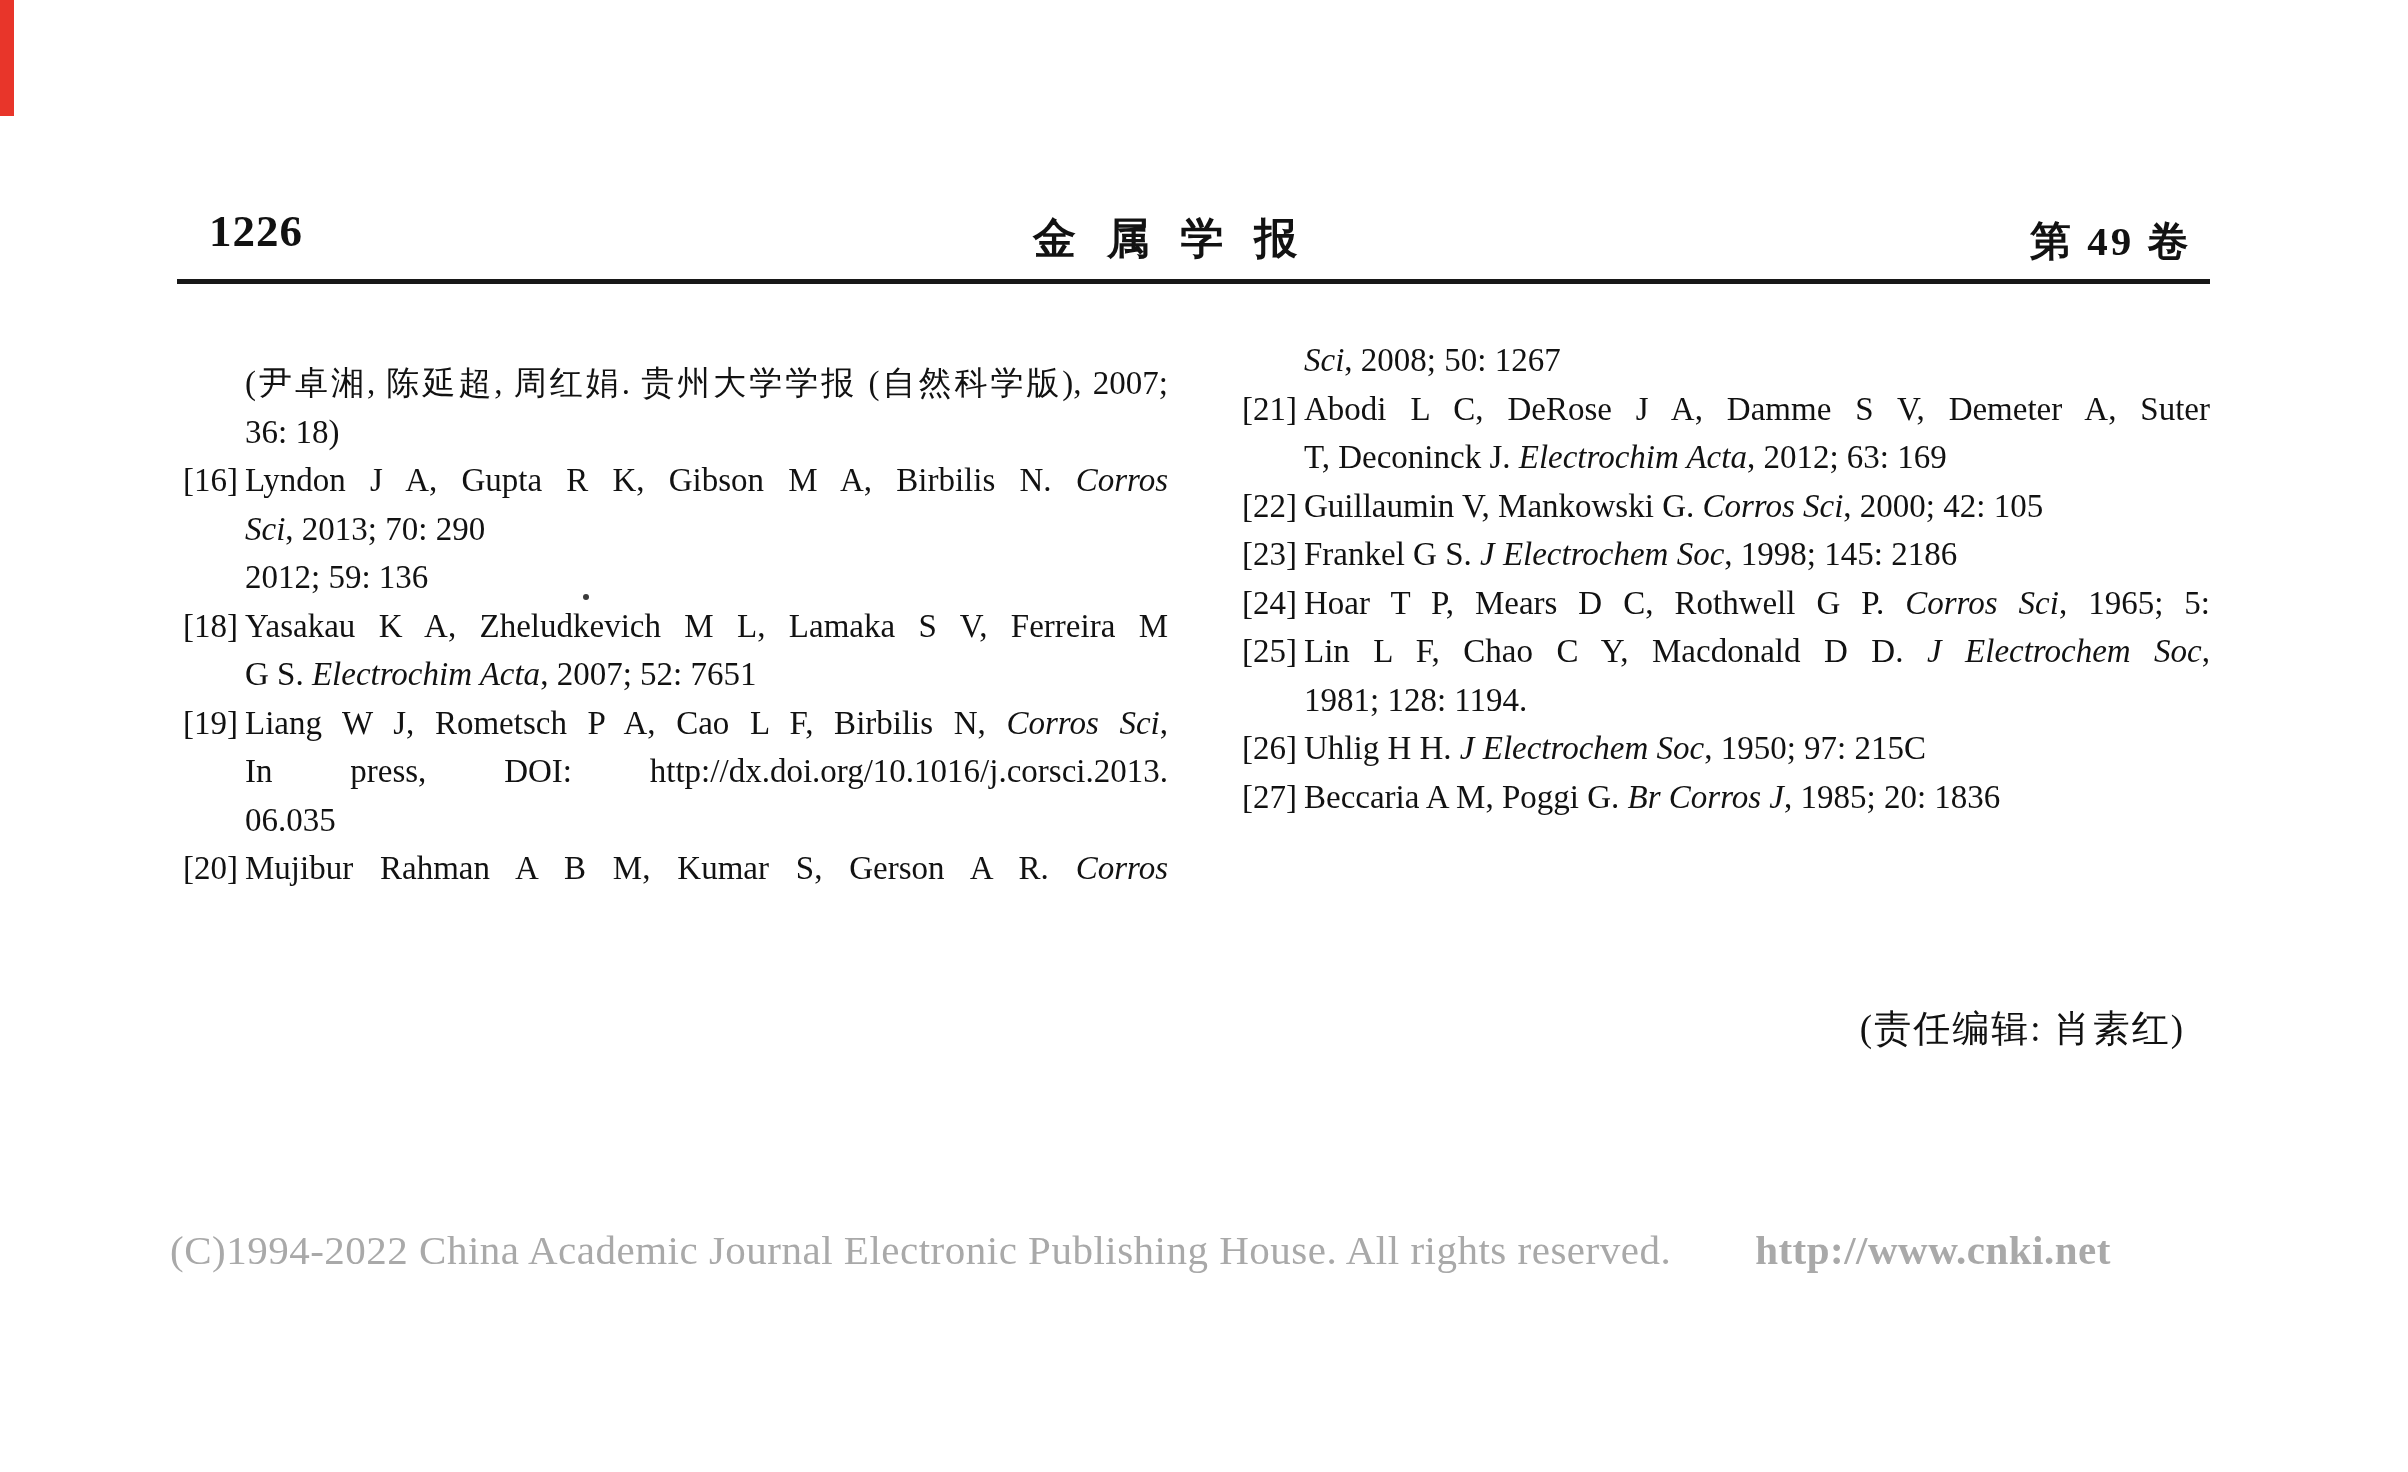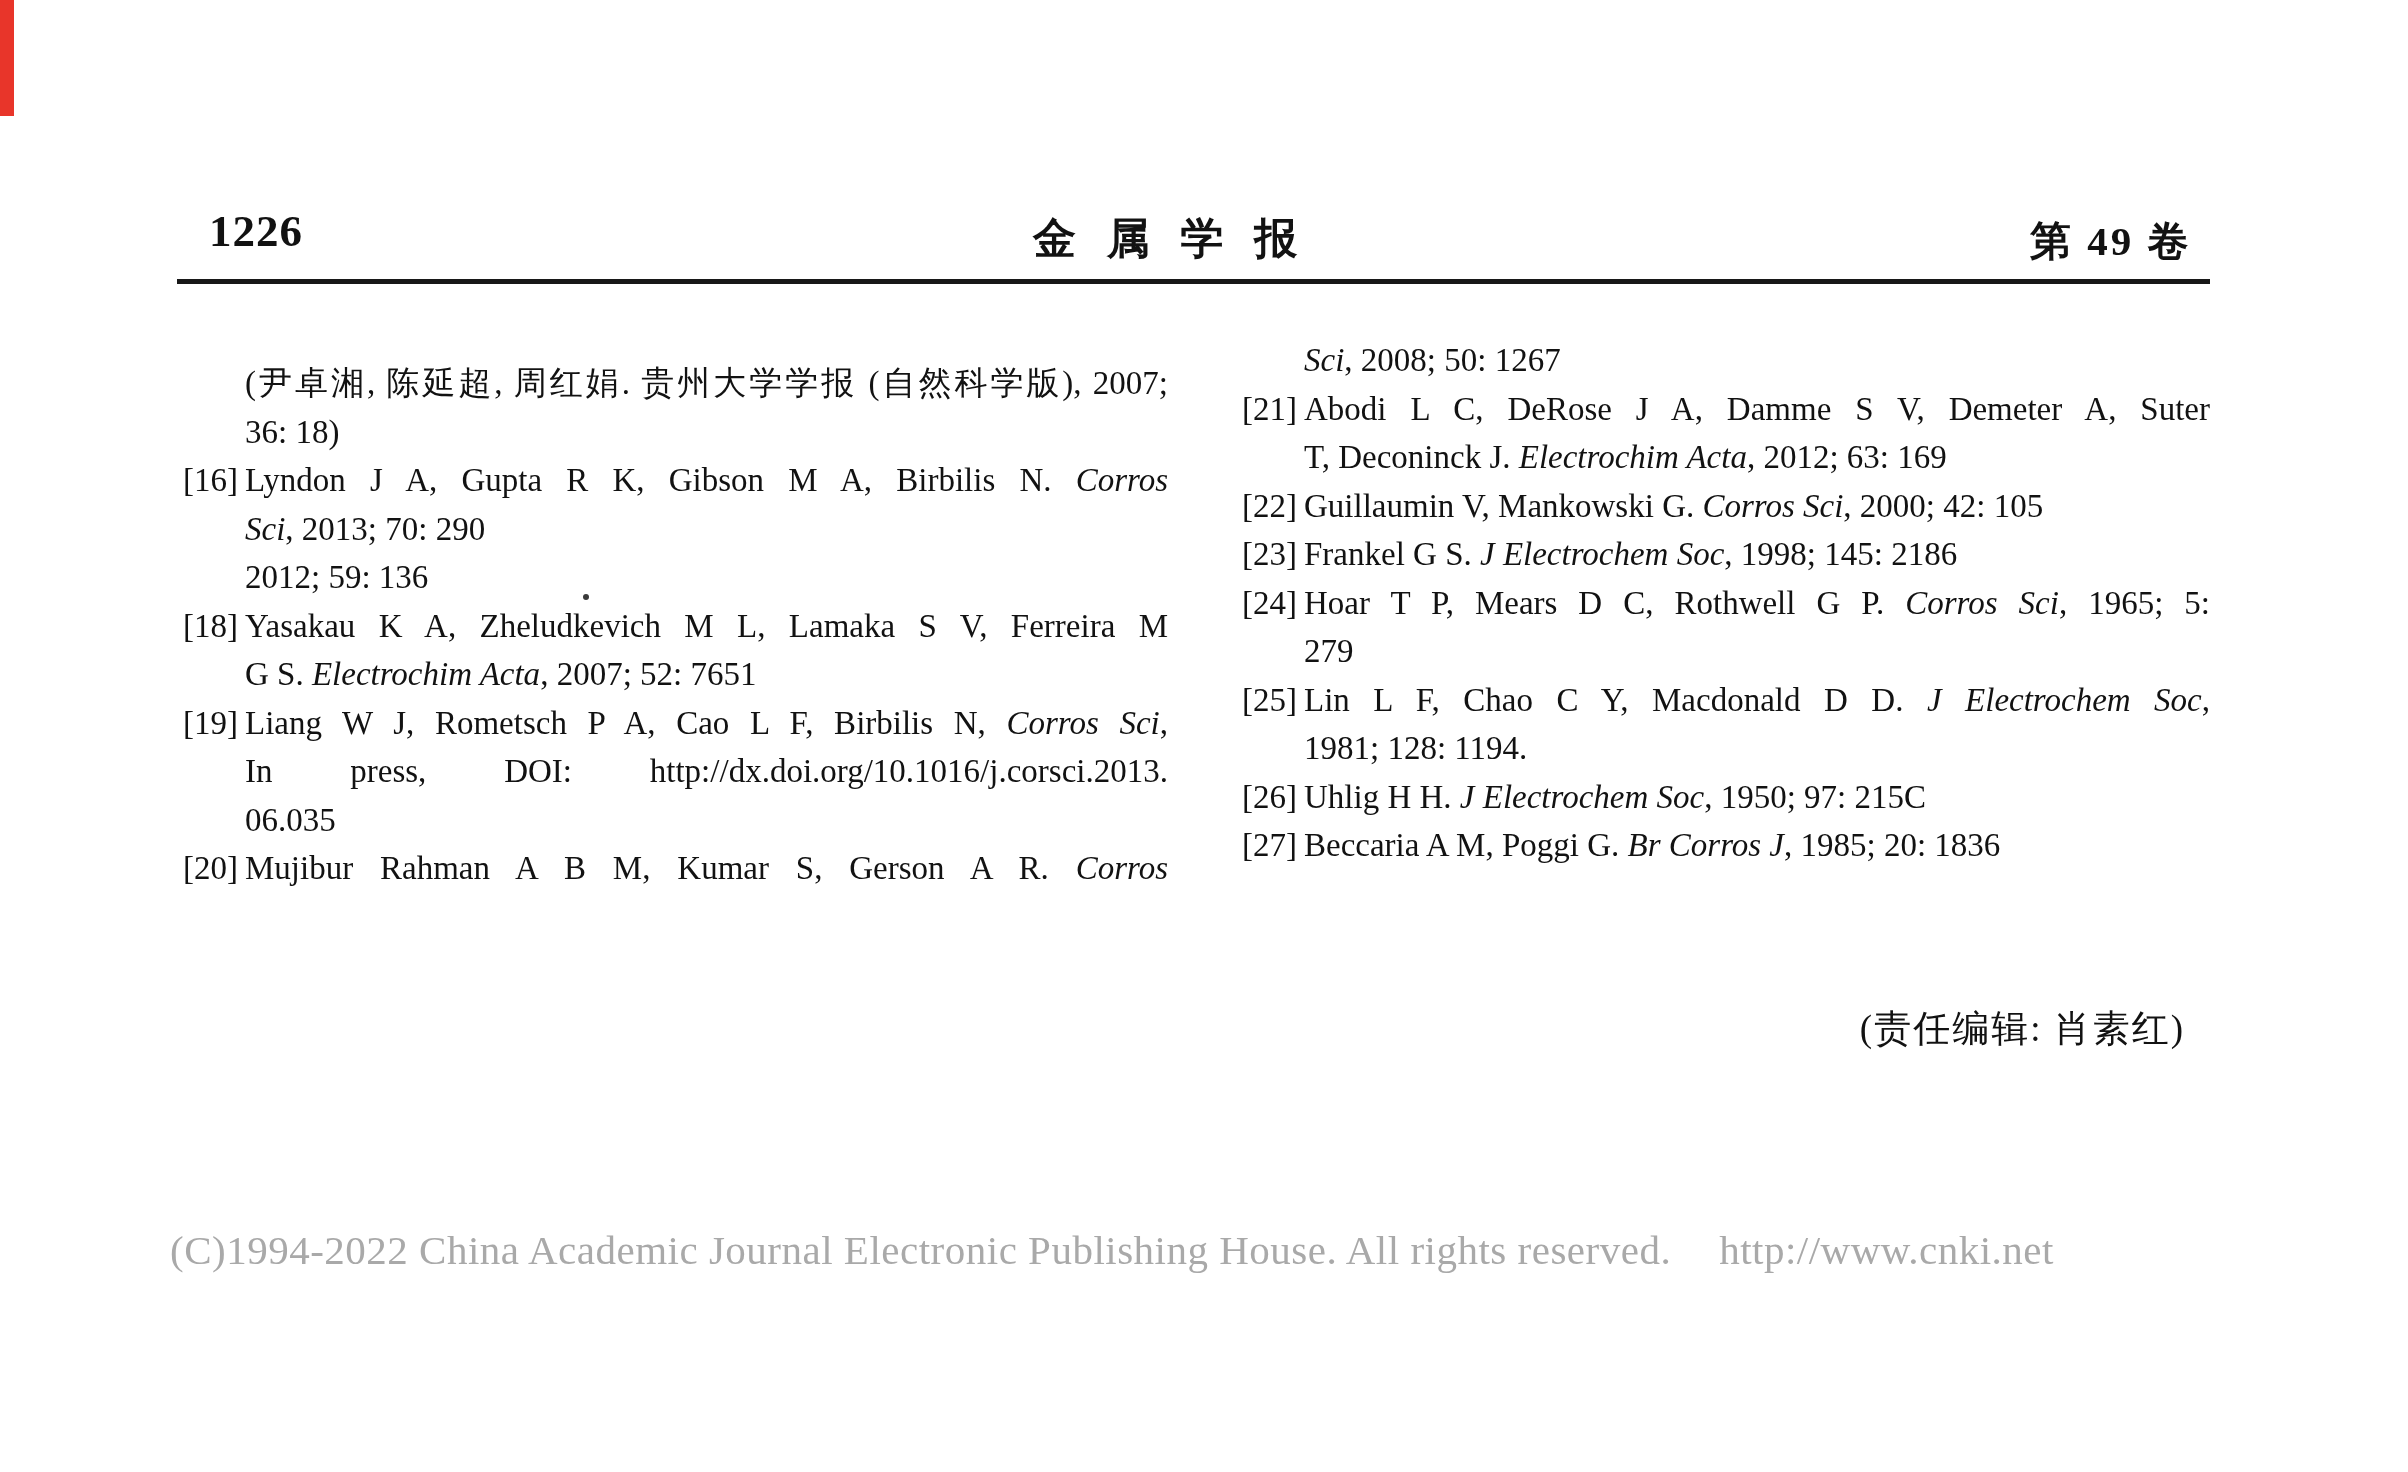--- a/index.html
+++ b/index.html
@@ -14,21 +14,21 @@
   .col-left{left:183px;width:985px;margin-top:23px;}
   .col-right{left:1242px;width:968px;}
   .line{min-height:48.5px;}
   .line.cont{padding-left:62px;}
   .line.stretch{text-align:justify;text-align-last:justify;}
   .refnum{display:inline-block;min-width:62px;}
   .jname{font-style:italic;}
   .speck{position:absolute;left:583px;top:594px;width:6px;height:6px;background:#3a3a3a;border-radius:50%;}
   .editor-note{position:absolute;right:223px;top:1004px;font-size:37px;letter-spacing:2px;white-space:nowrap;margin-left:36px;}
   .footer{position:absolute;left:170px;top:1226px;font-size:41px;letter-spacing:.5px;color:var(--footer-gray,#a9a9a9);white-space:nowrap;}
-  .footer .url{margin-left:48px;}
+  .footer .url{margin-left:84px;font-weight:bold;}
 </style>
 </head>
 <body>
 
 <div class="page">
 
   <div class="red-mark"></div>
 
   <div>
     <span class="page-number">1226</span>
@@ -51,21 +51,20 @@
       <div class="line cont"><span>06.035</span></div>
       <div class="line stretch"><span class="refnum">[20]</span><span>Mujibur Rahman A B M, Kumar S, Gerson A R. </span><span class="jname">Corros</span></div>
     </section>
   <section class="col col-right" id="col-right">
       <div class="line cont"><span class="jname">Sci</span><span>, 2008; 50: 1267</span></div>
       <div class="line stretch"><span class="refnum">[21]</span><span>Abodi L C, DeRose J A, Damme S V, Demeter A, Suter</span></div>
       <div class="line cont"><span>T, Deconinck J. </span><span class="jname">Electrochim Acta</span><span>, 2012; 63: 169</span></div>
       <div class="line"><span class="refnum">[22]</span><span>Guillaumin V, Mankowski G. </span><span class="jname">Corros Sci</span><span>, 2000; 42: 105</span></div>
       <div class="line"><span class="refnum">[23]</span><span>Frankel G S. </span><span class="jname">J Electrochem Soc</span><span>, 1998; 145: 2186</span></div>
       <div class="line stretch"><span class="refnum">[24]</span><span>Hoar T P, Mears D C, Rothwell G P. </span><span class="jname">Corros Sci</span><span>, 1965; 5:</span></div>
-      <div class="line cont"><span>279</span></div>
       <div class="line stretch"><span class="refnum">[25]</span><span>Lin L F, Chao C Y, Macdonald D D. </span><span class="jname">J Electrochem Soc</span><span>,</span></div>
       <div class="line cont"><span>1981; 128: 1194.</span></div>
       <div class="line"><span class="refnum">[26]</span><span>Uhlig H H. </span><span class="jname">J Electrochem Soc</span><span>, 1950; 97: 215C</span></div>
       <div class="line"><span class="refnum">[27]</span><span>Beccaria A M, Poggi G. </span><span class="jname">Br Corros J</span><span>, 1985; 20: 1836</span></div>
     </section>
 
   <div class="speck"></div>
 
   <div class="editor-note">(责任编辑: 肖素红)</div>
 

